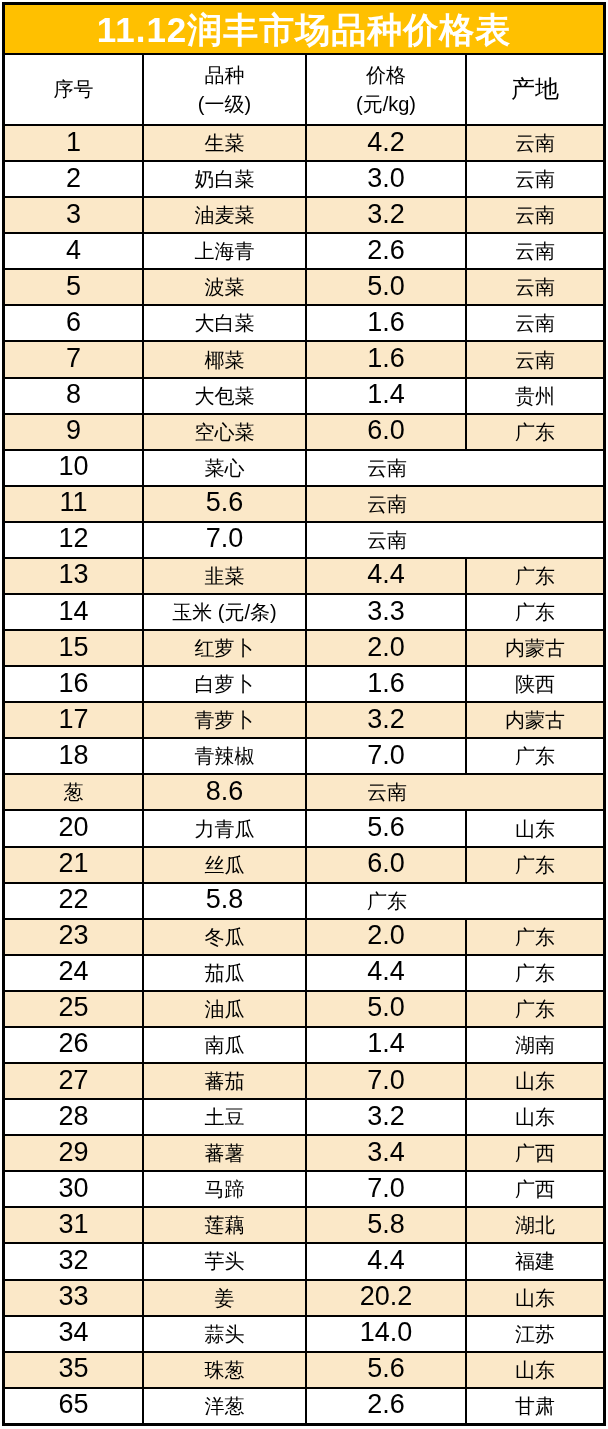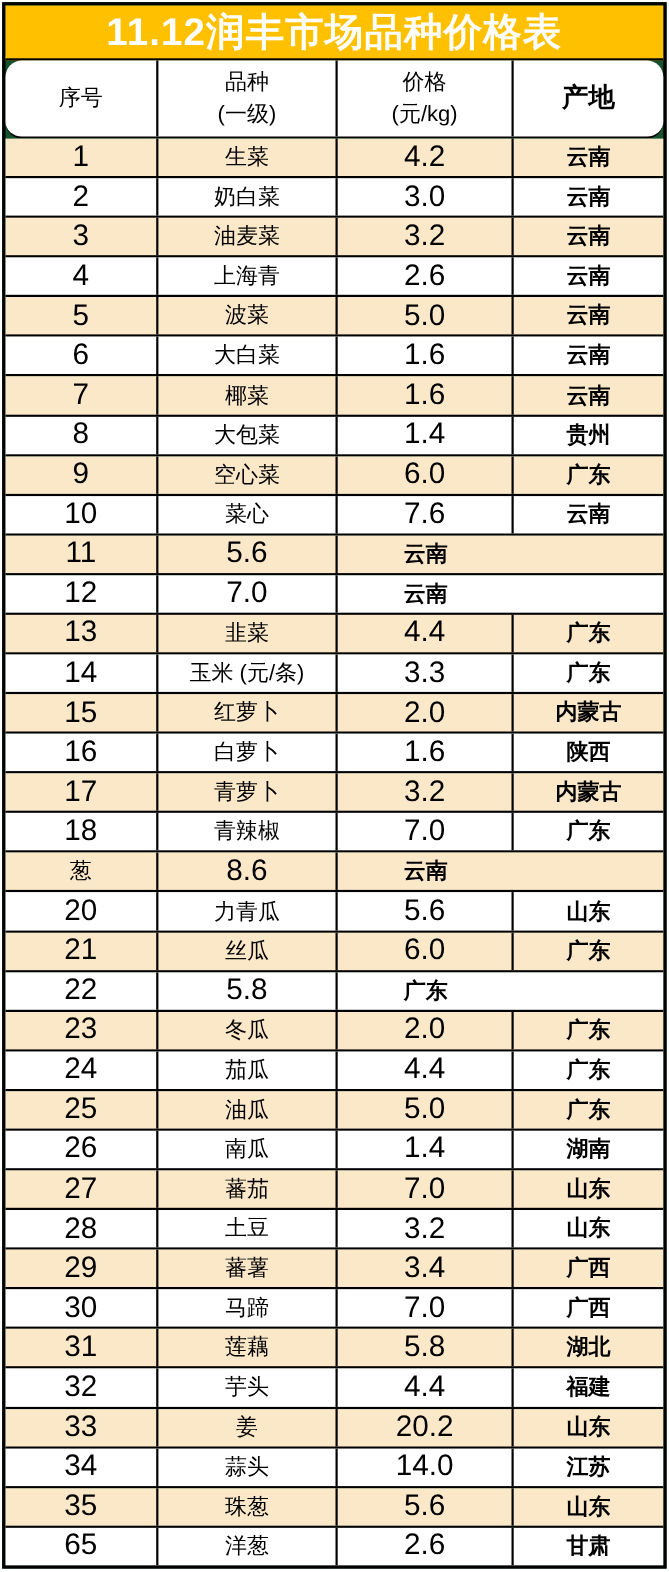--- a/index.html
+++ b/index.html
@@ -51,27 +51,26 @@
   }
   .grid-row > div{
     border-right:2px solid var(--border-c);
     display:flex;
     flex-direction:column;
     align-items:center;
     justify-content:center;
     text-align:center;
     overflow:hidden;
   }
-  .grid-row > div:last-child{border-right:none;font-weight:bold;}
+  .grid-row > div:last-child{border-right:none;}
   .header-row{
     flex:0 0 71px;
     border-bottom:2px solid var(--border-c);
     background:#ffffff;
     font-size:20px;
-    border-radius:15px;
   }
   .header-row .hline{line-height:1.45;}
   .header-row .origin-h{font-size:24px;}
   .tbody{
     flex:1 1 auto;
     display:flex;
     flex-direction:column;
   }
   .row{
     flex:1 1 0;
@@ -246,23 +245,20 @@
           </div>
   </div>
         <div class="grid-row row">
     <div>
             <span class="num">10</span>
           </div>
     <div>
             <span class="cn">菜心</span>
           </div>
     <div>
-            <span class="price">7.6</span>
-          </div>
-    <div>
             <span class="cn">云南</span>
           </div>
   </div>
         <div class="grid-row row stripe">
     <div>
             <span class="num">11</span>
           </div>
     <div>
             <span class="price">5.6</span>
           </div>

